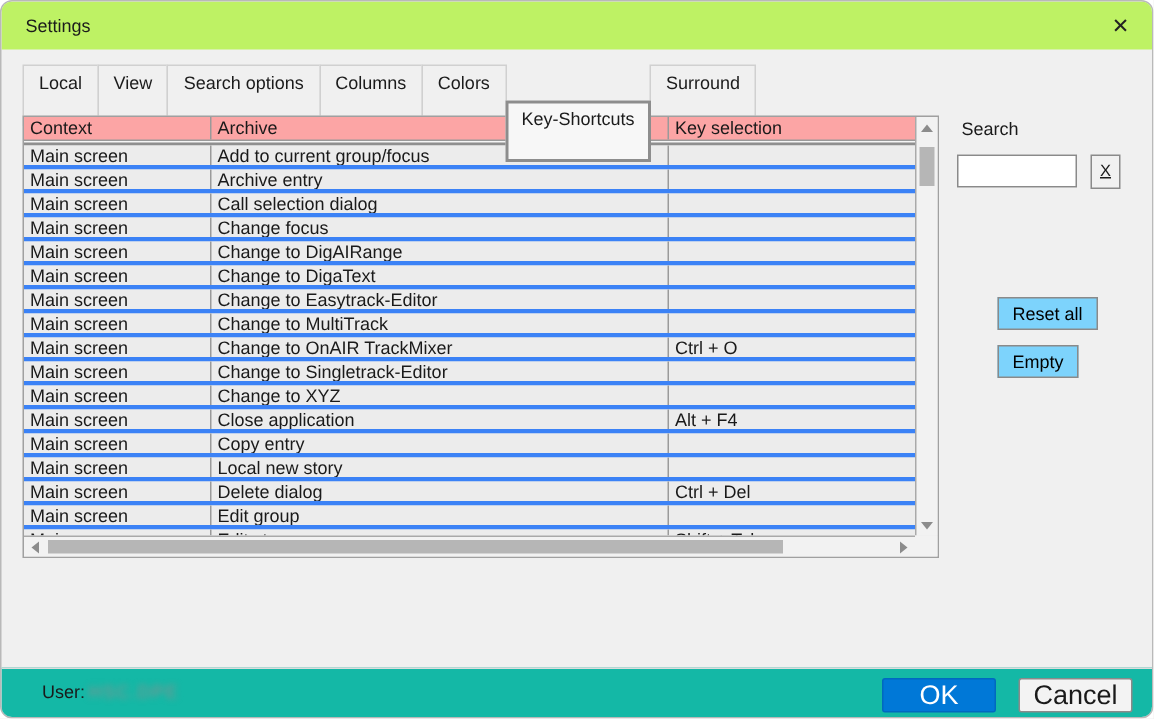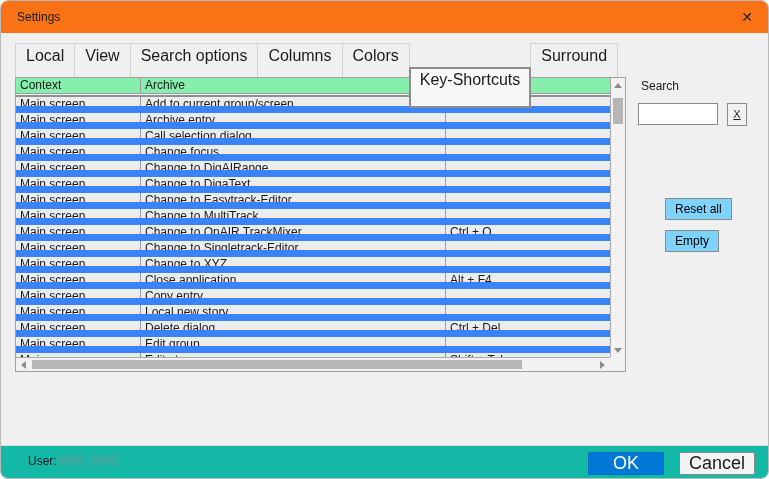--- a/index.html
+++ b/index.html
@@ -3,47 +3,47 @@
 <meta charset="utf-8">
 <style>
   * { margin:0; padding:0; box-sizing:border-box; }
   html,body { width:769px; height:479px; }
   body { font-family:"Liberation Sans","DejaVu Sans",sans-serif; font-size:12px; color:#1a1a1a; background:#ffffff; }
 
   .window { position:relative; width:769px; height:479px; background:#f0f0f0;
             border:1px solid #b9b9b9; border-radius:8px; overflow:hidden; }
 
   
-  .titlebar { position:absolute; left:0; top:0; right:0; height:32px; background:#f97316; }
+  .titlebar { position:absolute; left:0; top:0; right:0; height:32px; background:#bef264; }
   .title { position:absolute; left:16px; top:9px; font-size:12px; color:#1b1b1b; }
   .close-btn { position:absolute; right:6px; top:2px; width:30px; height:28px; text-align:center;
                line-height:28px; font-size:14px; color:#222; cursor:pointer; }
 
   
   .tabbar { position:absolute; left:14px; top:42px; height:25px; display:flex; }
   .tab { background:#f0f0f0; border:1px solid #d0d0d0; margin-left:-1px; padding:0 10px;
-         height:41px; line-height:23px; font-size:16px; color:#1b1b1b; white-space:nowrap; }
+         height:41px; line-height:23px; font-size:12px; color:#1b1b1b; white-space:nowrap; }
   .tab:first-child { margin-left:0; }
   .tab.selected { border:2px solid #8d8d8d; background:#f7f7f7; line-height:21px; padding:0 9px; z-index:2;margin-top:24px; }
 
   
   .table-box { position:absolute; left:14px; top:76px; width:611px; height:295px;
                border:1px solid #a0a0a0; background:#ececec; }
   .table-inner { position:absolute; left:0; top:0; right:15px; bottom:14px; overflow:hidden; }
-  .thead { display:flex; height:16px; background:#86efac; border-bottom:1px solid #9a9a9a; }
+  .thead { display:flex; height:16px; background:#fca5a5; border-bottom:1px solid #9a9a9a; }
   .hgap { height:1px; background:#f5f5f5; }
   .hbar { height:2px; background:#8f8f8f; }
   .tcell { padding:0 0 0 4px; line-height:15px; font-size:12px; overflow:hidden; white-space:nowrap; }
   .thead .tcell { line-height:15px; border-right:1px solid #9a9a9a; }
   .thead .tcell:last-child { border-right:none; }
   .c0 { width:125px; flex:0 0 125px; }
   .c1 { width:305px; flex:0 0 305px; }
   .c2 { flex:1 1 auto; }
   .rows { }
-  .trow { display:flex; height:16px; background:#ececec; border-bottom:7px solid #3b82f6; }
+  .trow { display:flex; height:16px; background:#ececec; border-bottom:3px solid #3b82f6; }
   .trow .tcell { border-right:1px solid #9a9a9a; }
   .trow .tcell:last-child { border-right:none; }
 
   
   .vscroll { position:absolute; top:0; right:0; bottom:14px; width:15px; background:#f2f2f2;
              border-left:1px solid #a9a9a9; }
   .hscroll { position:absolute; left:0; right:15px; bottom:0; height:14px; background:#f2f2f2;
              border-top:1px solid #a9a9a9; }
   .corner { position:absolute; right:0; bottom:0; width:15px; height:14px; background:#f2f2f2; }
   .sbtn { position:absolute; width:100%; height:14px; display:flex; align-items:center; justify-content:center; }
@@ -110,21 +110,21 @@
       <div class="thead">
         <div class="tcell c0">Context</div>
         <div class="tcell c1">Archive</div>
         <div class="tcell c2">Key selection</div>
       </div>
       <div class="hgap"></div>
       <div class="hbar"></div>
       <div class="rows">
           <div class="trow">
             <div class="tcell c0">Main screen</div>
-            <div class="tcell c1">Add to current group/screen</div>
+            <div class="tcell c1">Add to current group/focus</div>
             <div class="tcell c2"></div>
           </div>
           <div class="trow">
             <div class="tcell c0">Main screen</div>
             <div class="tcell c1">Archive entry</div>
             <div class="tcell c2"></div>
           </div>
           <div class="trow">
             <div class="tcell c0">Main screen</div>
             <div class="tcell c1">Call selection dialog</div>

